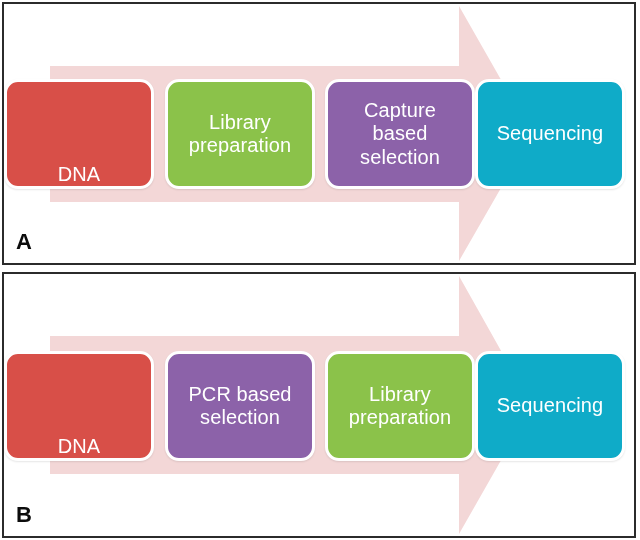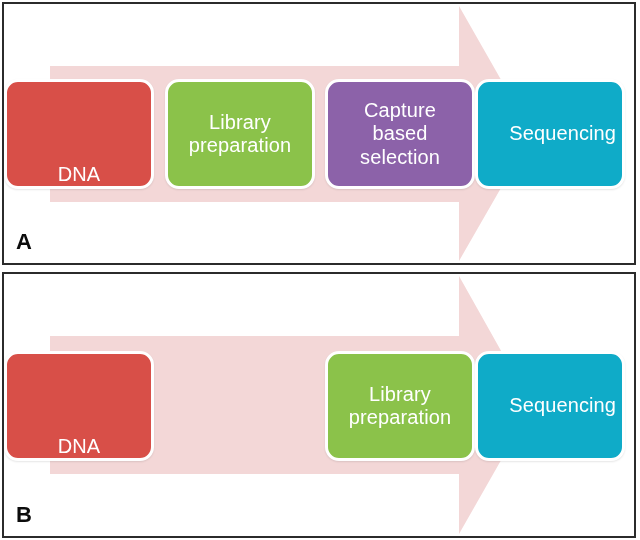--- a/index.html
+++ b/index.html
@@ -71,21 +71,21 @@
     line-height: 1.16;
     letter-spacing: 0.1px;
     padding: 0 6px;
     box-shadow: 0 1px 2px rgba(0,0,0,0.10);
   }
 
   
   .col-1 { left: 0px;   width: 150px; border-top-left-radius: 14px; border-bottom-left-radius: 14px; }
   .col-2 { left: 161px; width: 150px; }
   .col-3 { left: 321px; width: 150px; }
-  .col-4 { left: 471px; width: 150px; justify-content: flex-end; }
+  .col-4 { left: 471px; width: 150px; }
 
   .c-red    { background: #d84f48; align-items: flex-end; }
   .c-green  { background: #8bc24a; }
   .c-purple { background: #8c62a9; }
   .c-cyan   { background: #0fabc8; }
 
   .step-label { display: block; }
 
   
   .panel-letter {
@@ -135,20 +135,23 @@
     <div class="arrow">
       <svg viewBox="0 0 630 262" preserveAspectRatio="none" aria-hidden="true">
         <polygon points="46,62 455,62 455,2 528,132 455,260 455,200 46,200" fill="#f3d7d7"></polygon>
       </svg>
     </div>
 
     <div class="flow">
       <div class="step col-1 c-red">
         <span class="step-label">DNA</span>
       </div>
+      <div class="step col-2 c-purple">
+        <span class="step-label">PCR based selection</span>
+      </div>
       <div class="step col-3 c-green">
         <span class="step-label">Library preparation</span>
       </div>
       <div class="step col-4 c-cyan">
         <span class="step-label">Sequencing</span>
       </div>
     </div>
 
     <div class="panel-letter">B</div>
   </section>

